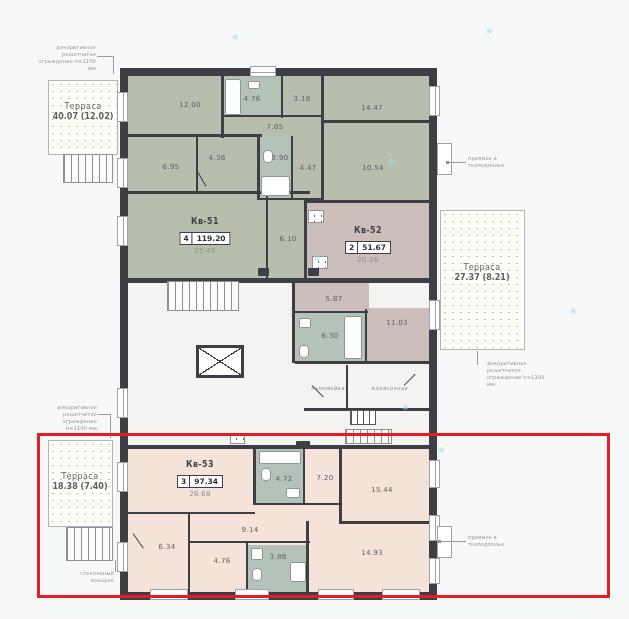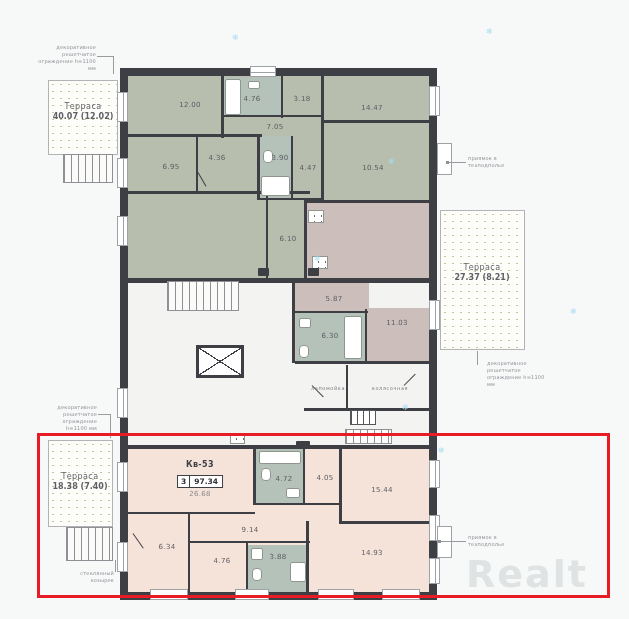--- a/index.html
+++ b/index.html
@@ -165,31 +165,47 @@
   <span class="room-label" style="left:280px;top:158px">3.90</span>
   <span class="room-label" style="left:308px;top:168px">4.47</span>
   <span class="room-label" style="left:373px;top:168px">10.54</span>
   <span class="room-label" style="left:288px;top:239px">6.10</span>
 
   <span class="room-label" style="left:334px;top:299px">5.87</span>
   <span class="room-label" style="left:397px;top:323px">11.03</span>
   <span class="room-label" style="left:330px;top:336px">6.30</span>
 
   <span class="room-label" style="left:284px;top:479px">4.72</span>
-  <span class="room-label" style="left:325px;top:478px">4.05</span>
+  <span class="room-label" style="left:325px;top:478px">7.20</span>
   <span class="room-label" style="left:382px;top:490px">15.44</span>
   <span class="room-label" style="left:250px;top:530px">9.14</span>
   <span class="room-label" style="left:167px;top:547px">6.34</span>
   <span class="room-label" style="left:222px;top:561px">4.76</span>
   <span class="room-label" style="left:278px;top:557px">3.88</span>
   <span class="room-label" style="left:372px;top:553px">14.93</span>
 
   <span class="tinyroom" style="left:328px;top:388px">лапомойка</span>
   <span class="tinyroom" style="left:390px;top:388px">колясочная</span>
 
+  <div class="apt-label" style="left:205px;top:217px">
+    <div class="apt-name">Кв-51</div>
+    <div class="apt-box">
+      <span class="cnt">4</span>
+      <span class="tot">119.20</span>
+    </div>
+    <div class="apt-sub">25.45</div>
+  </div>
+  <div class="apt-label" style="left:368px;top:226px">
+    <div class="apt-name">Кв-52</div>
+    <div class="apt-box">
+      <span class="cnt">2</span>
+      <span class="tot">51.67</span>
+    </div>
+    <div class="apt-sub">20.26</div>
+  </div>
   <div class="apt-label" style="left:200px;top:460px">
     <div class="apt-name">Кв-53</div>
     <div class="apt-box">
       <span class="cnt">3</span>
       <span class="tot">97.34</span>
     </div>
     <div class="apt-sub">26.68</div>
   </div>
 
   <div class="terr-label" style="left:83px;top:102px">
@@ -228,17 +244,16 @@
   <i class="leader" style="left:115px;top:560px;width:1px;height:12px"></i>
 
   <span class="snow" style="left:232px;top:34px">❄</span>
   <span class="snow" style="left:486px;top:28px">❄</span>
   <span class="snow" style="left:388px;top:158px">❄</span>
   <span class="snow" style="left:314px;top:255px">❄</span>
   <span class="snow" style="left:570px;top:308px">❄</span>
   <span class="snow" style="left:402px;top:404px">❄</span>
   <span class="snow" style="left:438px;top:447px">❄</span>
 
-  <div class="watermark" style="left:466px;top:552px">Realt</div>
 
   <div class="red-box" style="left:37px;top:433px;width:573px;height:165px"></div>
 
 </div>
 
 </body></html>

